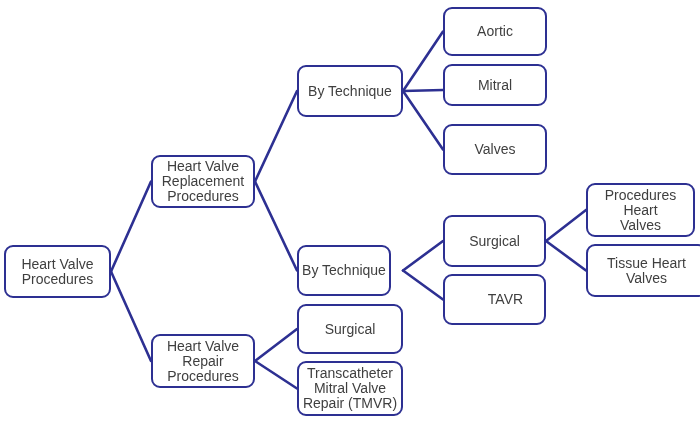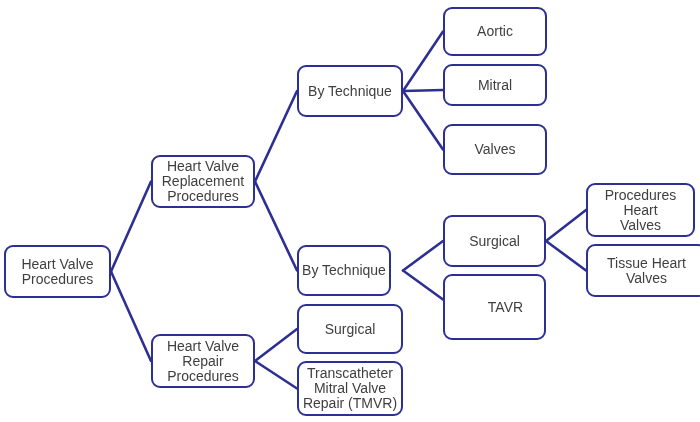--- a/index.html
+++ b/index.html
@@ -72,21 +72,21 @@
 Procedures</div>
   <div class="node" style="left:151px; top:334px; width:104px; height:54px;">Heart Valve
 Repair
 Procedures</div>
   <div class="node" style="left:297px; top:65px;  width:106px; height:52px;">By Technique</div>
   <div class="node" style="left:297px; top:245px; width:94px; height:51px;">By Technique</div>
   <div class="node" style="left:443px; top:7px;   width:104px; height:49px;">Aortic</div>
   <div class="node" style="left:443px; top:64px;  width:104px; height:42px;">Mitral</div>
   <div class="node" style="left:443px; top:124px; width:104px; height:51px;">Valves</div>
   <div class="node" style="left:443px; top:215px; width:103px; height:52px;">Surgical</div>
-  <div class="node" style="left:443px; top:274px; width:103px; height:66px;padding-left:24px;">TAVR</div>
+  <div class="node" style="left:443px; top:274px; width:103px; height:51px;padding-left:24px;">TAVR</div>
   <div class="node" style="left:586px; top:183px; width:109px; height:54px;">Procedures Heart
 Valves</div>
   <div class="node" style="left:586px; top:244px; width:121px; height:53px;">Tissue Heart
 Valves</div>
   <div class="node" style="left:297px; top:304px; width:106px; height:50px;">Surgical</div>
   <div class="node" style="left:297px; top:361px; width:106px; height:55px;">Transcatheter
 Mitral Valve
 Repair (TMVR)</div>
 
 </div>

